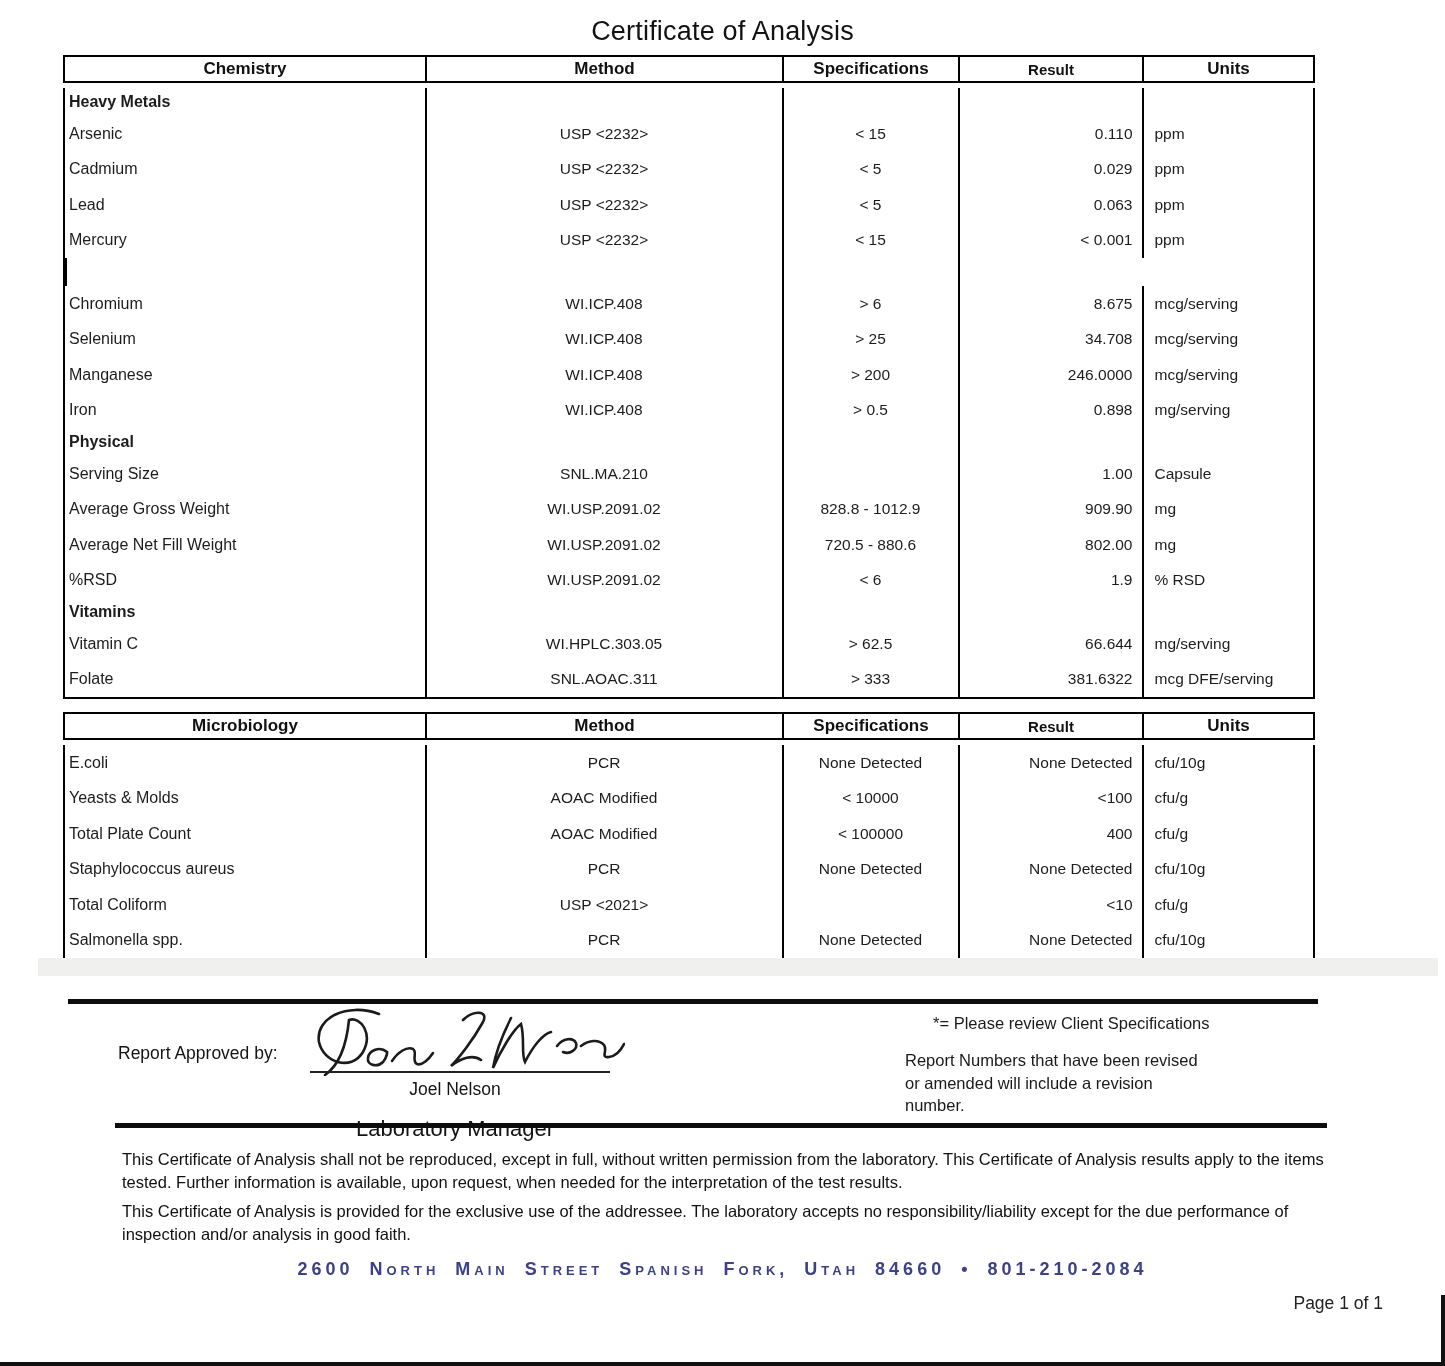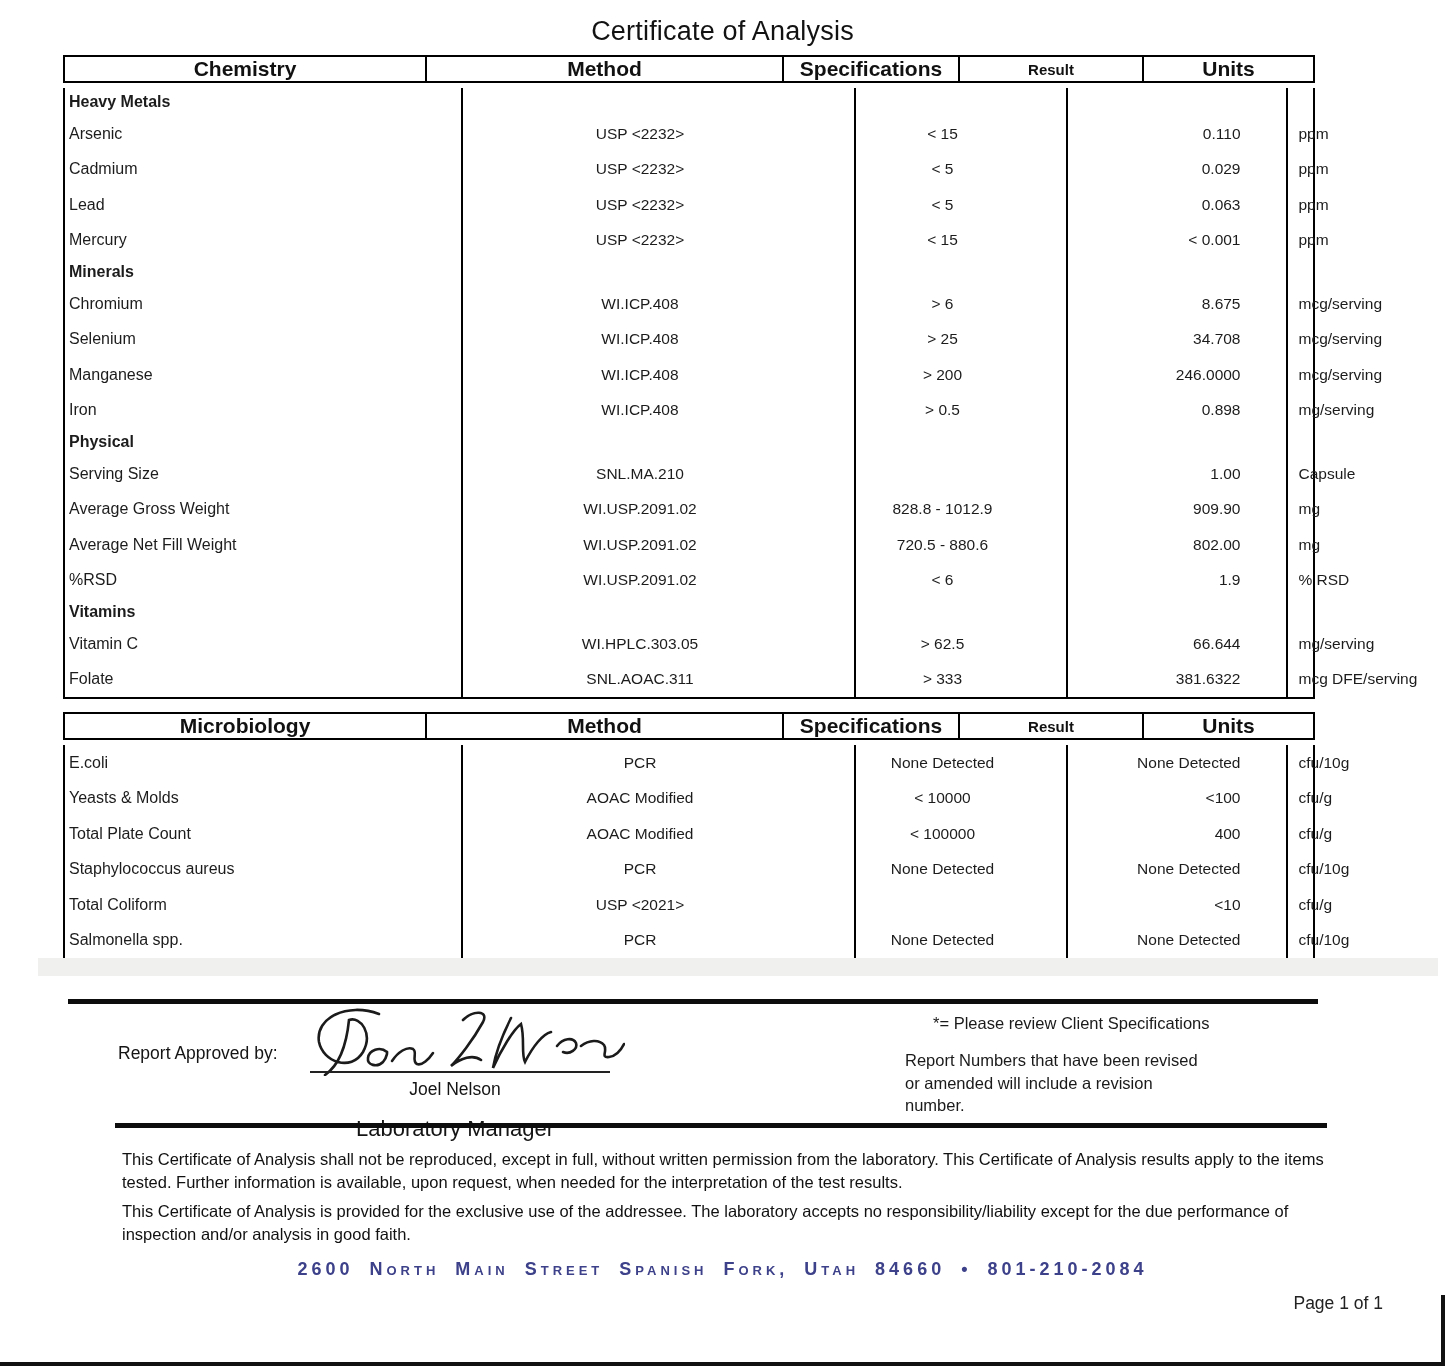--- a/index.html
+++ b/index.html
@@ -10,28 +10,28 @@
   }
   .page-title{
     position:absolute;top:16px;left:0;width:1445px;text-align:center;
     font-size:27px;font-weight:normal;color:#121212;letter-spacing:.2px;
   }
   .doc-tables{position:absolute;left:63px;top:55px;width:1252px;}
   .thead{display:grid;grid-template-columns:362px 357px 176px 184px 173px;}
   .hcell{
     border:2.5px solid #000;border-right:none;height:28px;box-sizing:border-box;
     display:flex;align-items:center;justify-content:center;
-    font-weight:bold;font-size:21px;color:#111;
+    font-weight:bold;font-size:17px;color:#111;
   }
   .hcell:last-child{border-right:2.5px solid #000;}
   .hcell.result-h{font-size:15px;}
   .tbody{
     border:2.5px solid #000;border-top:none;box-sizing:border-box;margin-top:5px;
   }
-  .trow{display:grid;grid-template-columns:359.5px 357px 176px 184px 170.5px;height:35.5px;align-items:center;gap:36px;}
+  .trow{display:grid;grid-template-columns:359.5px 357px 176px 184px 170.5px;height:35.5px;align-items:center;}
   .trow.sect{height:28px;}
   .cell{font-size:15.5px;box-sizing:border-box;height:100%;display:flex;align-items:center;overflow:hidden;white-space:nowrap;}
   .cell.c1{padding-left:4px;font-size:16px;justify-content:flex-start;}
   .trow.sect .cell.c1{font-weight:bold;}
   .cell.c2{justify-content:center;border-left:2.5px solid #000;}
   .cell.c3{justify-content:center;border-left:2.5px solid #000;}
   .cell.c4{justify-content:flex-end;padding-right:9px;border-left:2.5px solid #000;}
   .cell.c5{justify-content:flex-start;padding-left:11px;border-left:2.5px solid #000;}
   .micro{margin-top:13px;}
   .gray-band{position:absolute;left:38px;top:958px;width:1400px;height:18px;background:#f0f0ee;}
@@ -102,21 +102,20 @@
           <div class="cell c5">ppm</div>
         </div>
         <div class="trow">
           <div class="cell c1">Mercury</div>
           <div class="cell c2">USP &lt;2232&gt;</div>
           <div class="cell c3">&lt; 15</div>
           <div class="cell c4">&lt; 0.001</div>
           <div class="cell c5">ppm</div>
         </div>
         <div class="trow sect">
-          <div class="cell c1">Minerals</div>
           <div class="cell c2"></div>
           <div class="cell c3"></div>
           <div class="cell c4"></div>
           <div class="cell c5"></div>
         </div>
         <div class="trow">
           <div class="cell c1">Chromium</div>
           <div class="cell c2">WI.ICP.408</div>
           <div class="cell c3">&gt; 6</div>
           <div class="cell c4">8.675</div>

